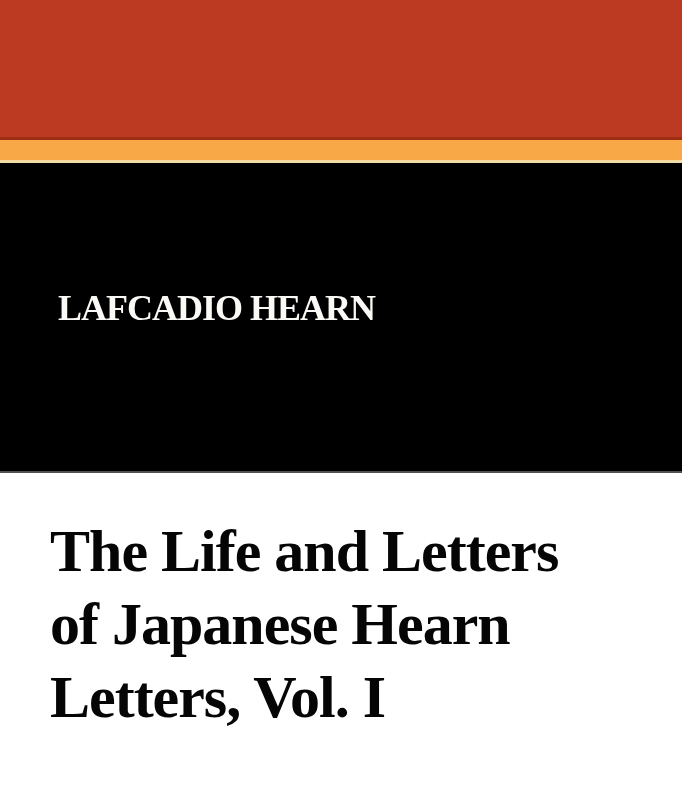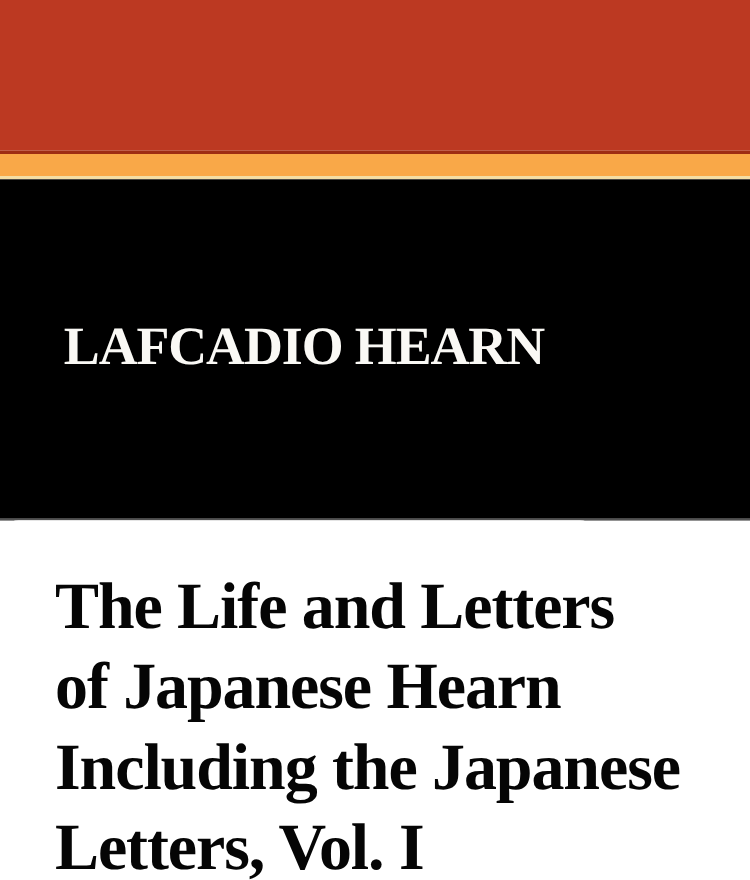--- a/index.html
+++ b/index.html
@@ -49,21 +49,21 @@
     left: 0; top: 163px;
     width: 682px; height: 310px;
     box-sizing: border-box;
     background: var(--panel_black, #000000);
     border-bottom: 2px solid #515151;
   }
   .author {
     position: absolute;
     left: 58px; top: 127px;
     font-weight: bold;
-    font-size: 49px;
+    font-size: 36px;
     line-height: 1;
     letter-spacing: -1px;
     color: var(--author_text, #faf9f5);
     white-space: nowrap;
   }
 
   
   .panel-white {
     position: absolute;
     left: 0; top: 473px;
@@ -93,18 +93,17 @@
   <div class="stripe-cream"></div>
 
   <div class="panel-black">
     <div class="author">LAFCADIO HEARN</div>
   </div>
 
   <div class="panel-white">
     <div class="title">
       <div class="title-line">The Life and Letters</div>
       <div class="title-line">of Japanese Hearn</div>
-      <div class="title-line">Including the Japanese</div>
       <div class="title-line">Letters, Vol. I</div>
     </div>
   </div>
 
 </div>
 
 </body></html>

